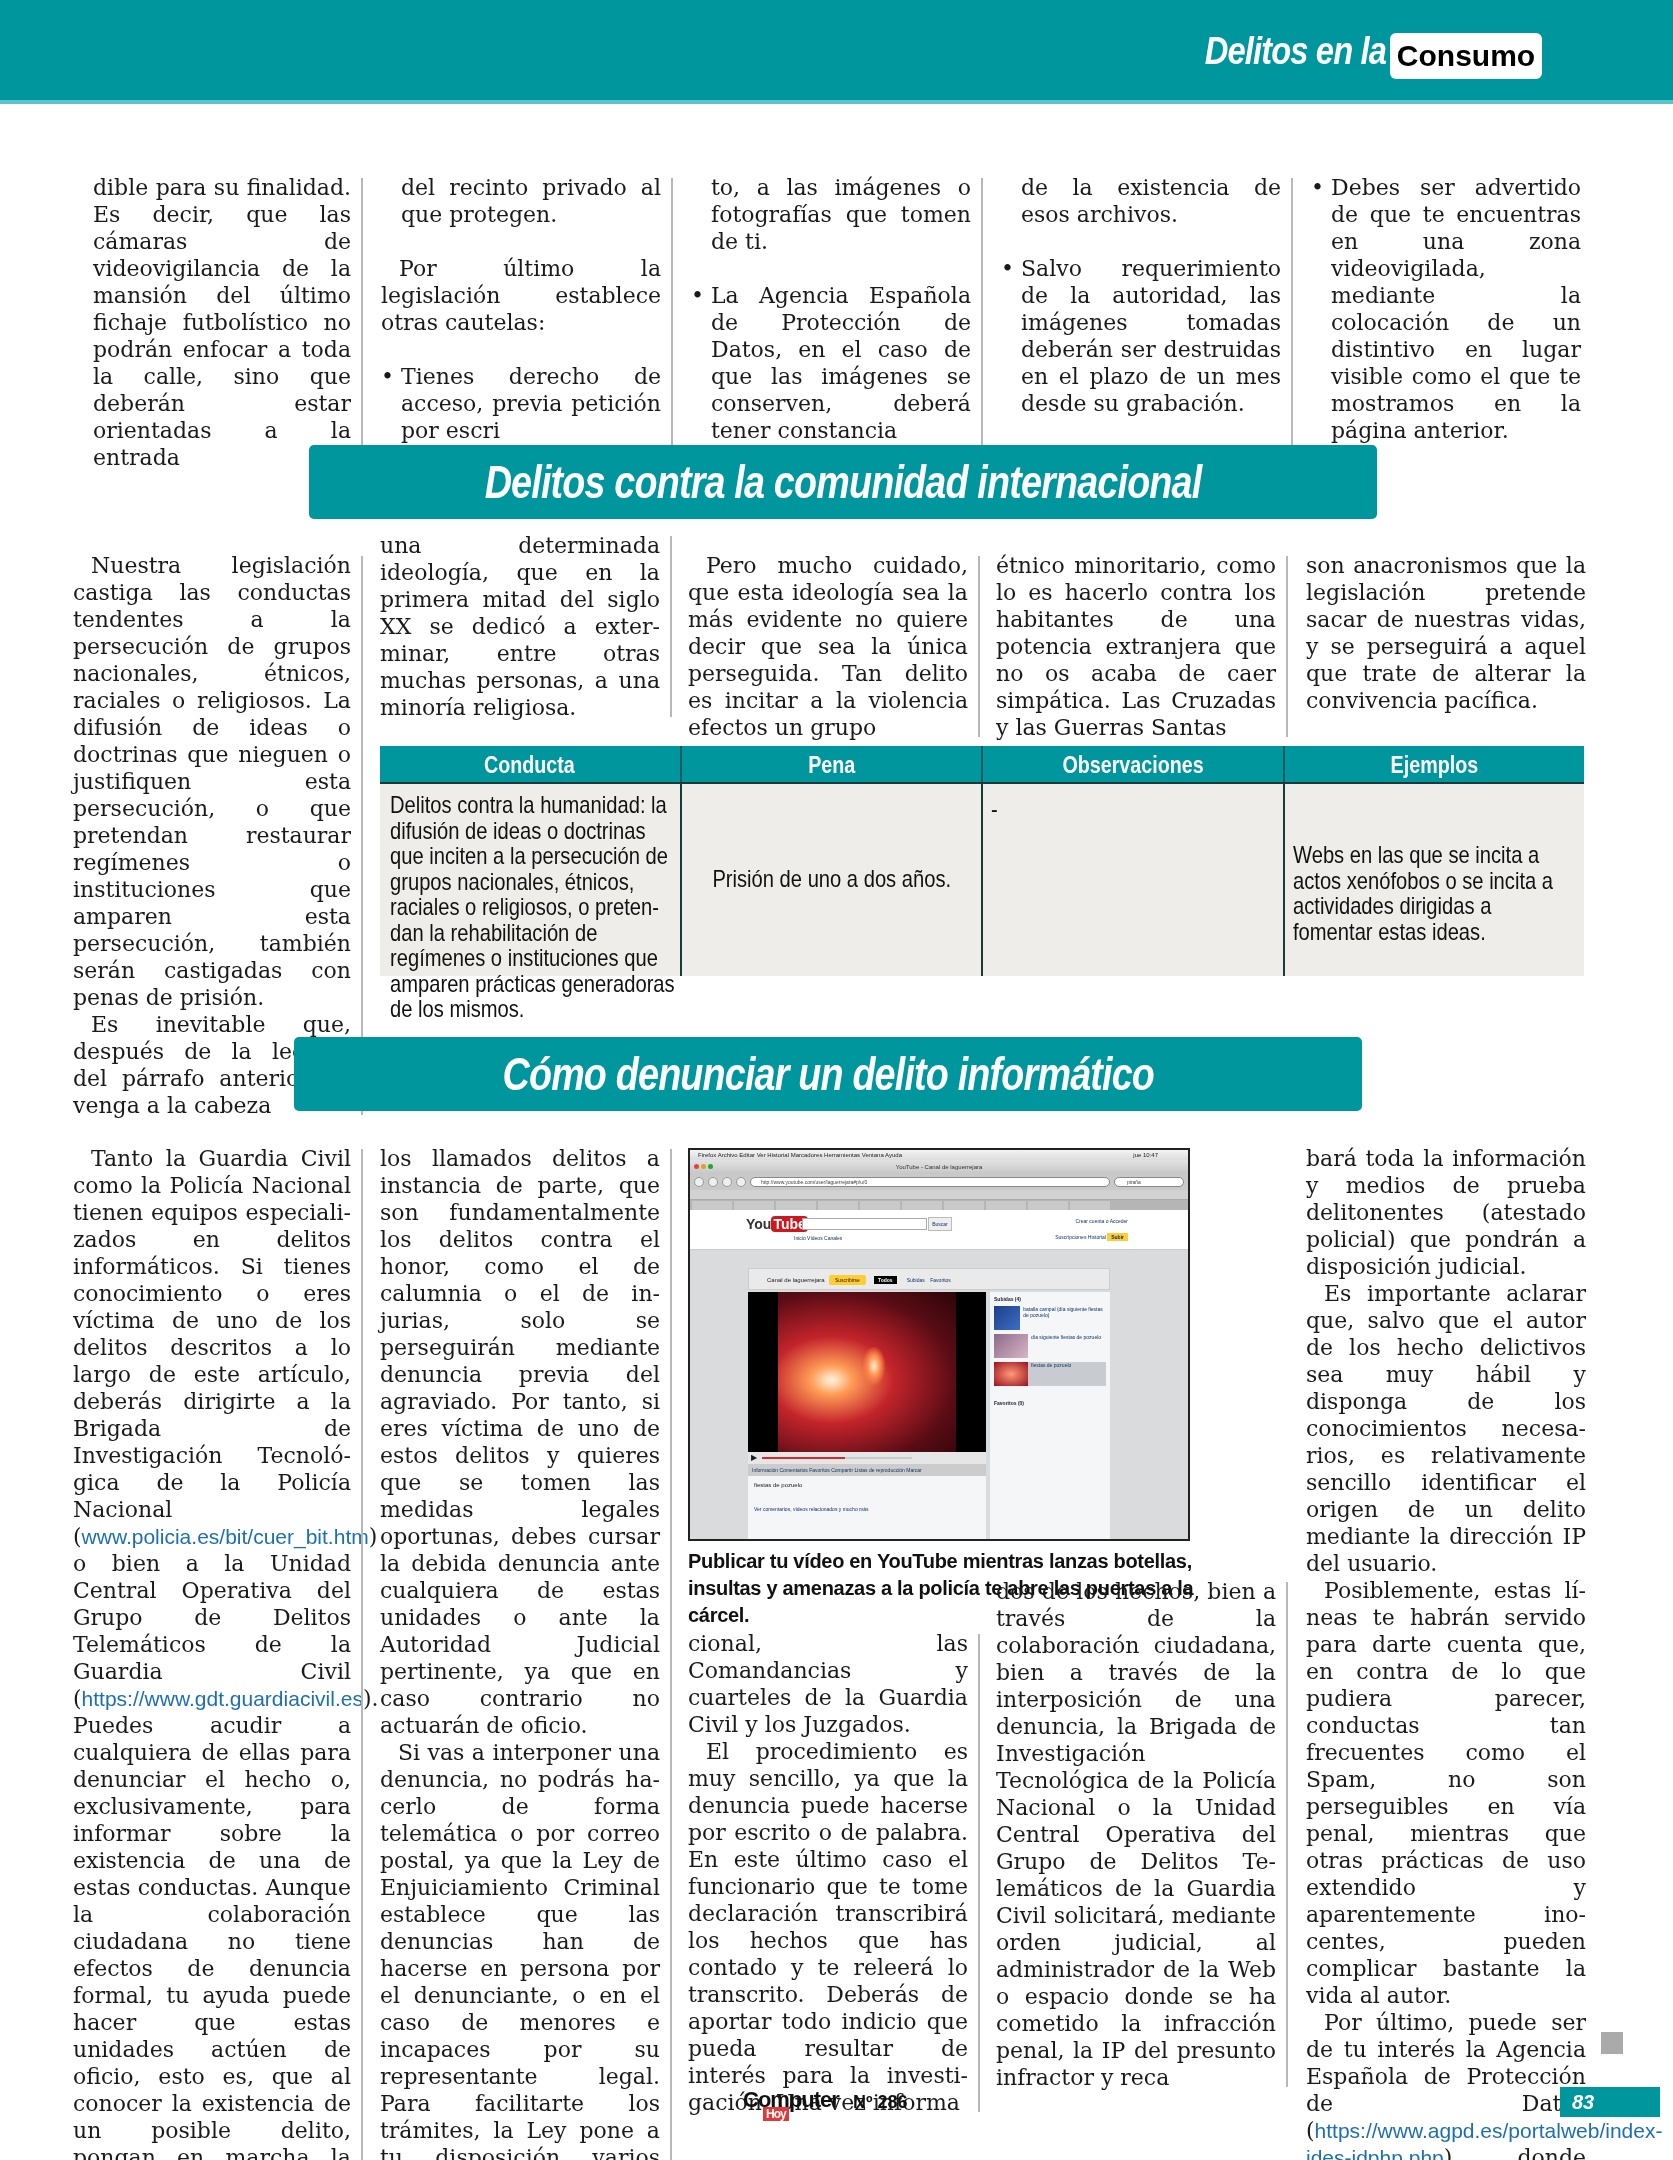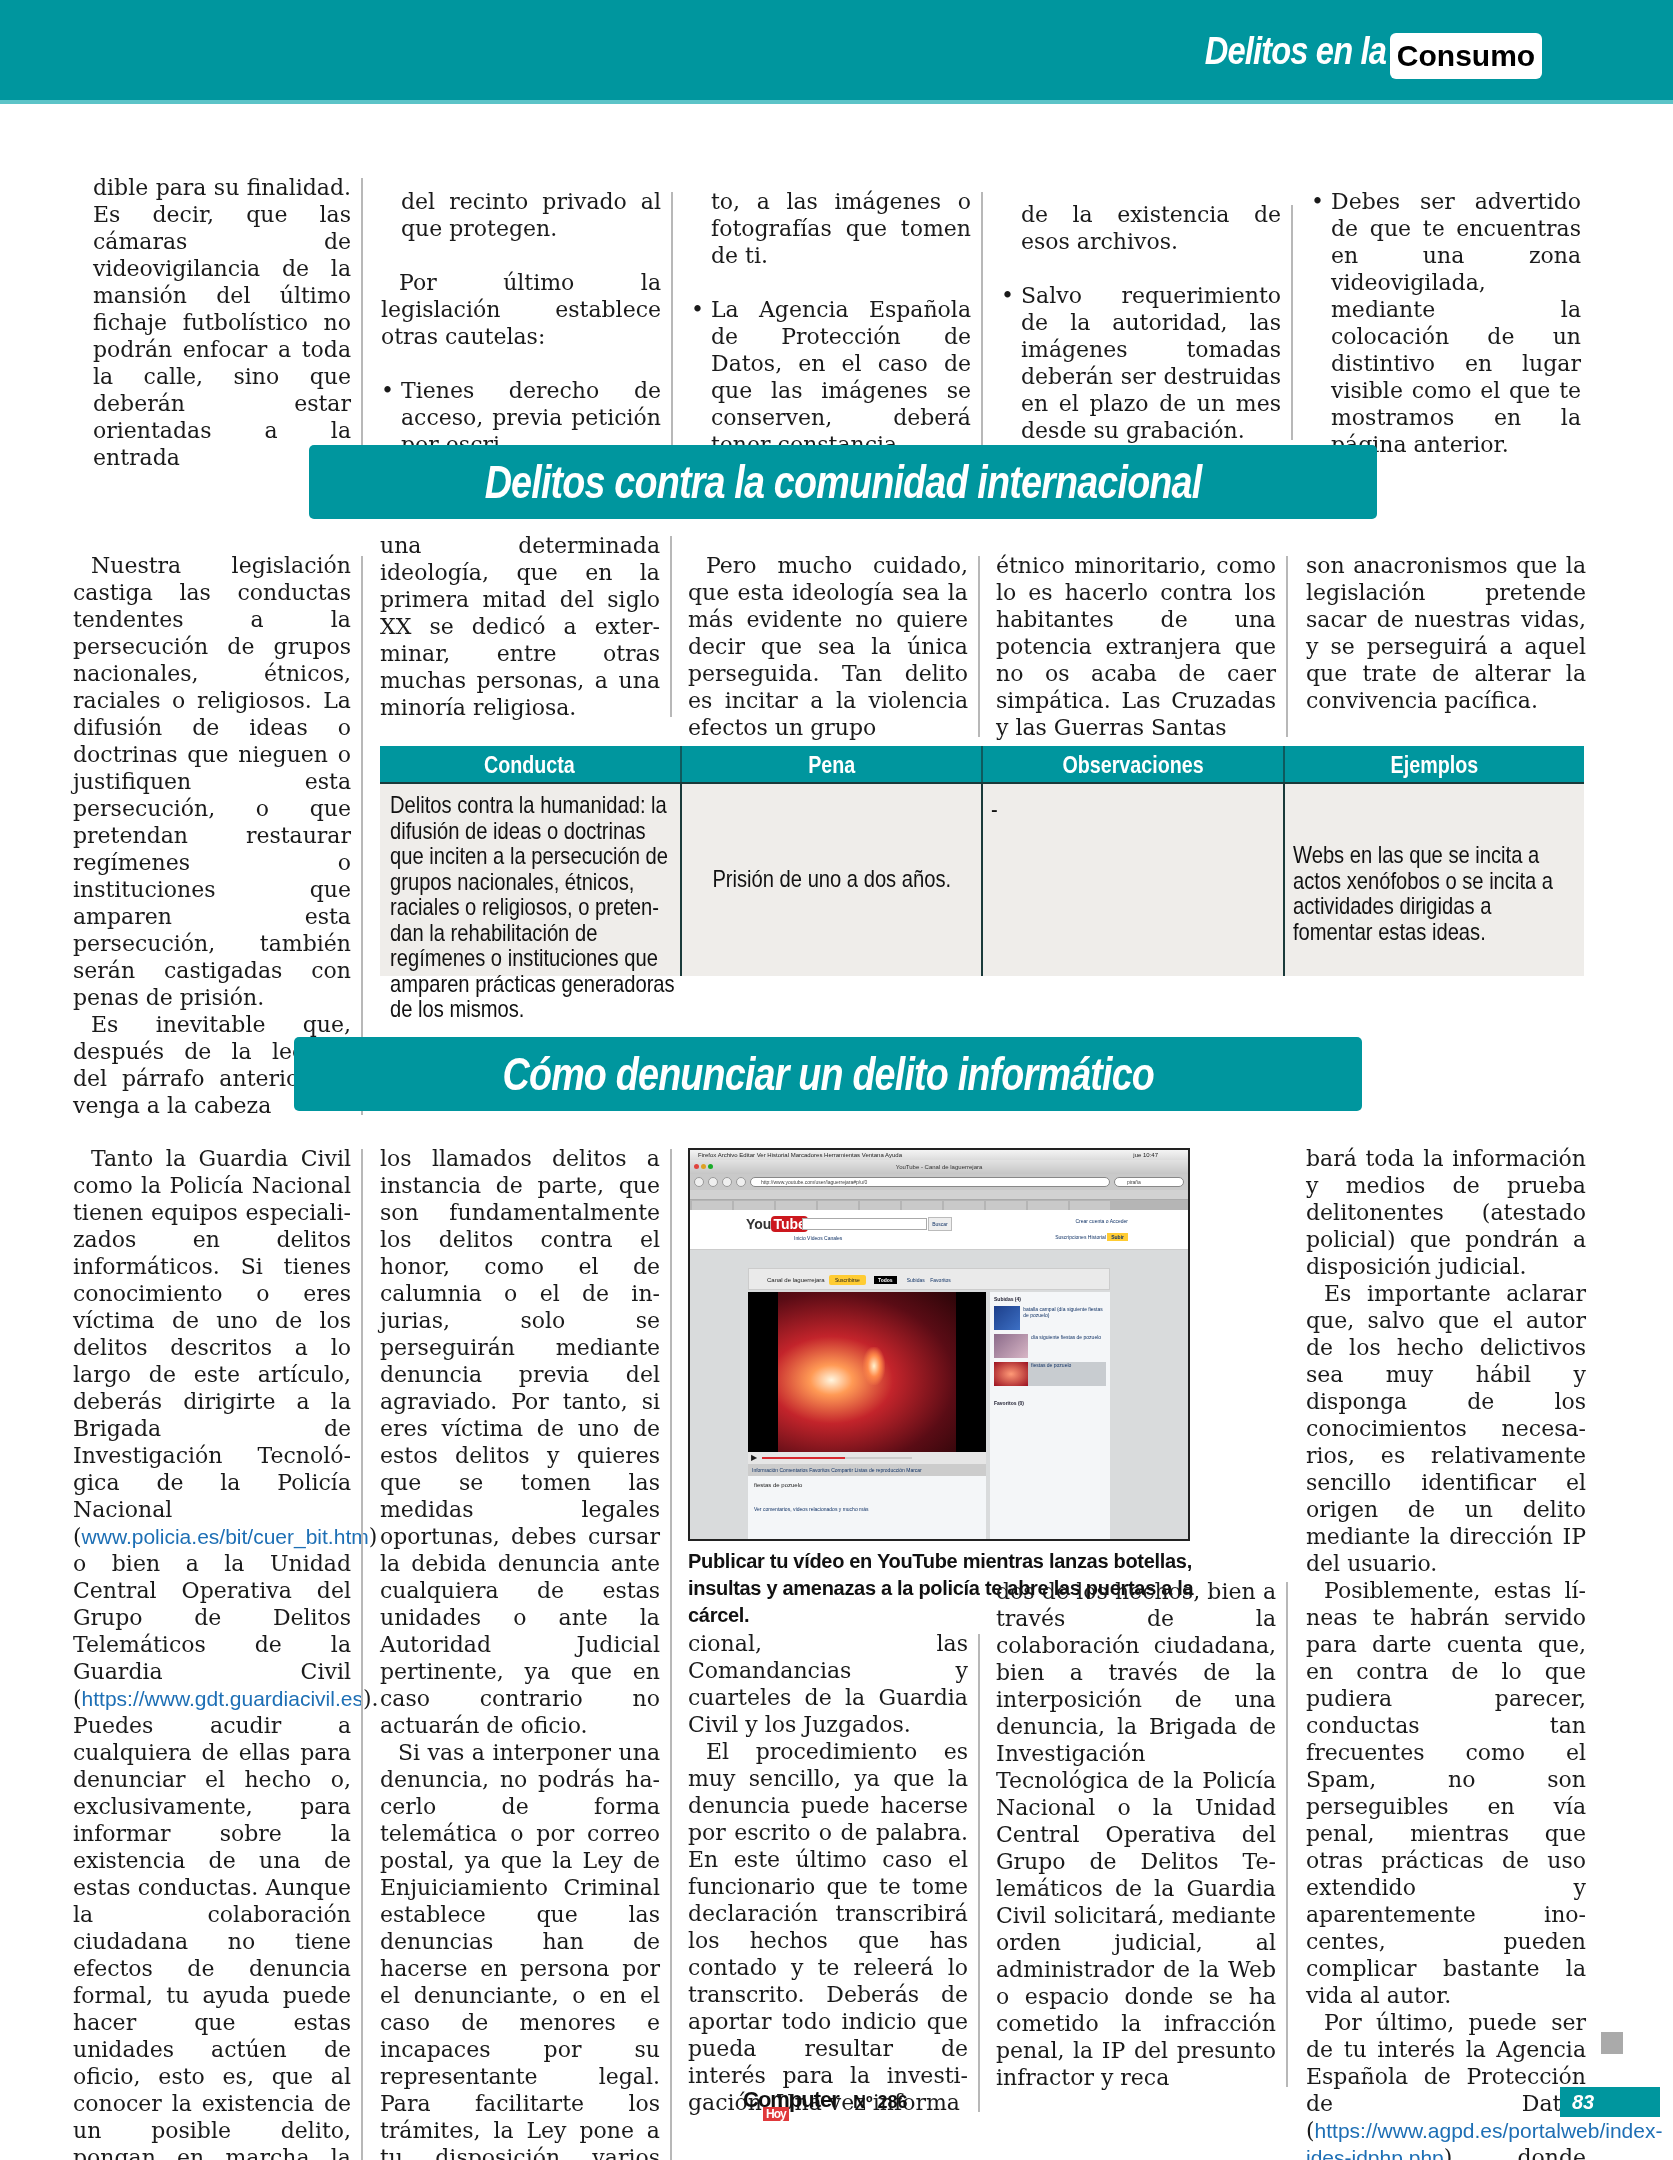--- a/index.html
+++ b/index.html
@@ -5,21 +5,21 @@
   * { box-sizing: border-box; margin: 0; padding: 0; }
   html, body { width: 1673px; height: 2160px; background: #ffffff; overflow: hidden; }
   body { position: relative; font-family: "DejaVu Serif", "Liberation Serif", serif; color: #1a1a1a; }
 
   
   .top-band { position: absolute; left: 0; top: 0; width: 1673px; height: 104px; background: #00969e; border-bottom: 4px solid #5cc4c8; }
   .top-band .section-title { position: absolute; right: 230px; top: 30px; font-family: "Liberation Sans", sans-serif; font-weight: bold; font-style: italic; font-size: 38px; color: #fff; letter-spacing: -1px; transform: scaleX(0.86); transform-origin: right center; }
   .top-band .tag { position: absolute; left: 1390px; top: 33px; width: 152px; height: 46px; background: #fff; border-radius: 6px; font-family: "Liberation Sans", sans-serif; font-weight: bold; font-size: 30px; color: #000; text-align: center; line-height: 46px; }
 
   
-  .cols { position: absolute; display: flex; align-items: center; }
+  .cols { position: absolute; display: flex; }
   .col { position: relative; font-size: 22px; line-height: 27px; text-align: justify; hyphens: manual; }
   .col.ruled::after { content: ""; position: absolute; right: -12px; top: 4px; bottom: 4px; width: 2px; background: #b8b8b8; }
   .col p { margin: 0; }
   .col p.indent { text-indent: 18px; }
   .col .gap { height: 27px; }
   .bullet { position: relative; padding-left: 20px; }
   .bullet::before { content: "•"; position: absolute; left: 0; top: 0; }
   .link { font-family: "Liberation Sans", sans-serif; color: #1d6fb5; font-size: 21px; }
 
   

